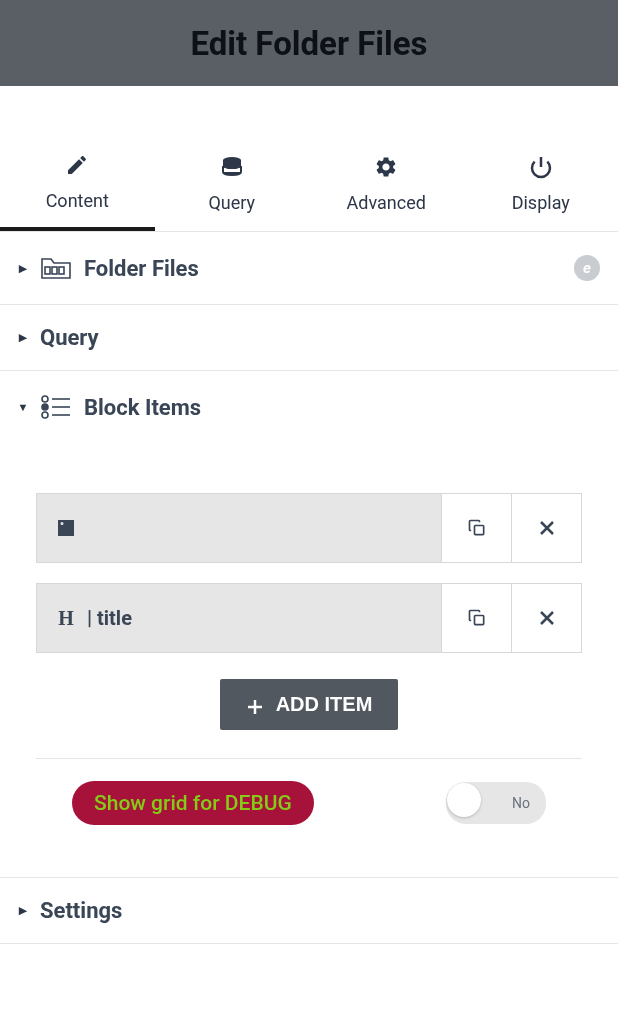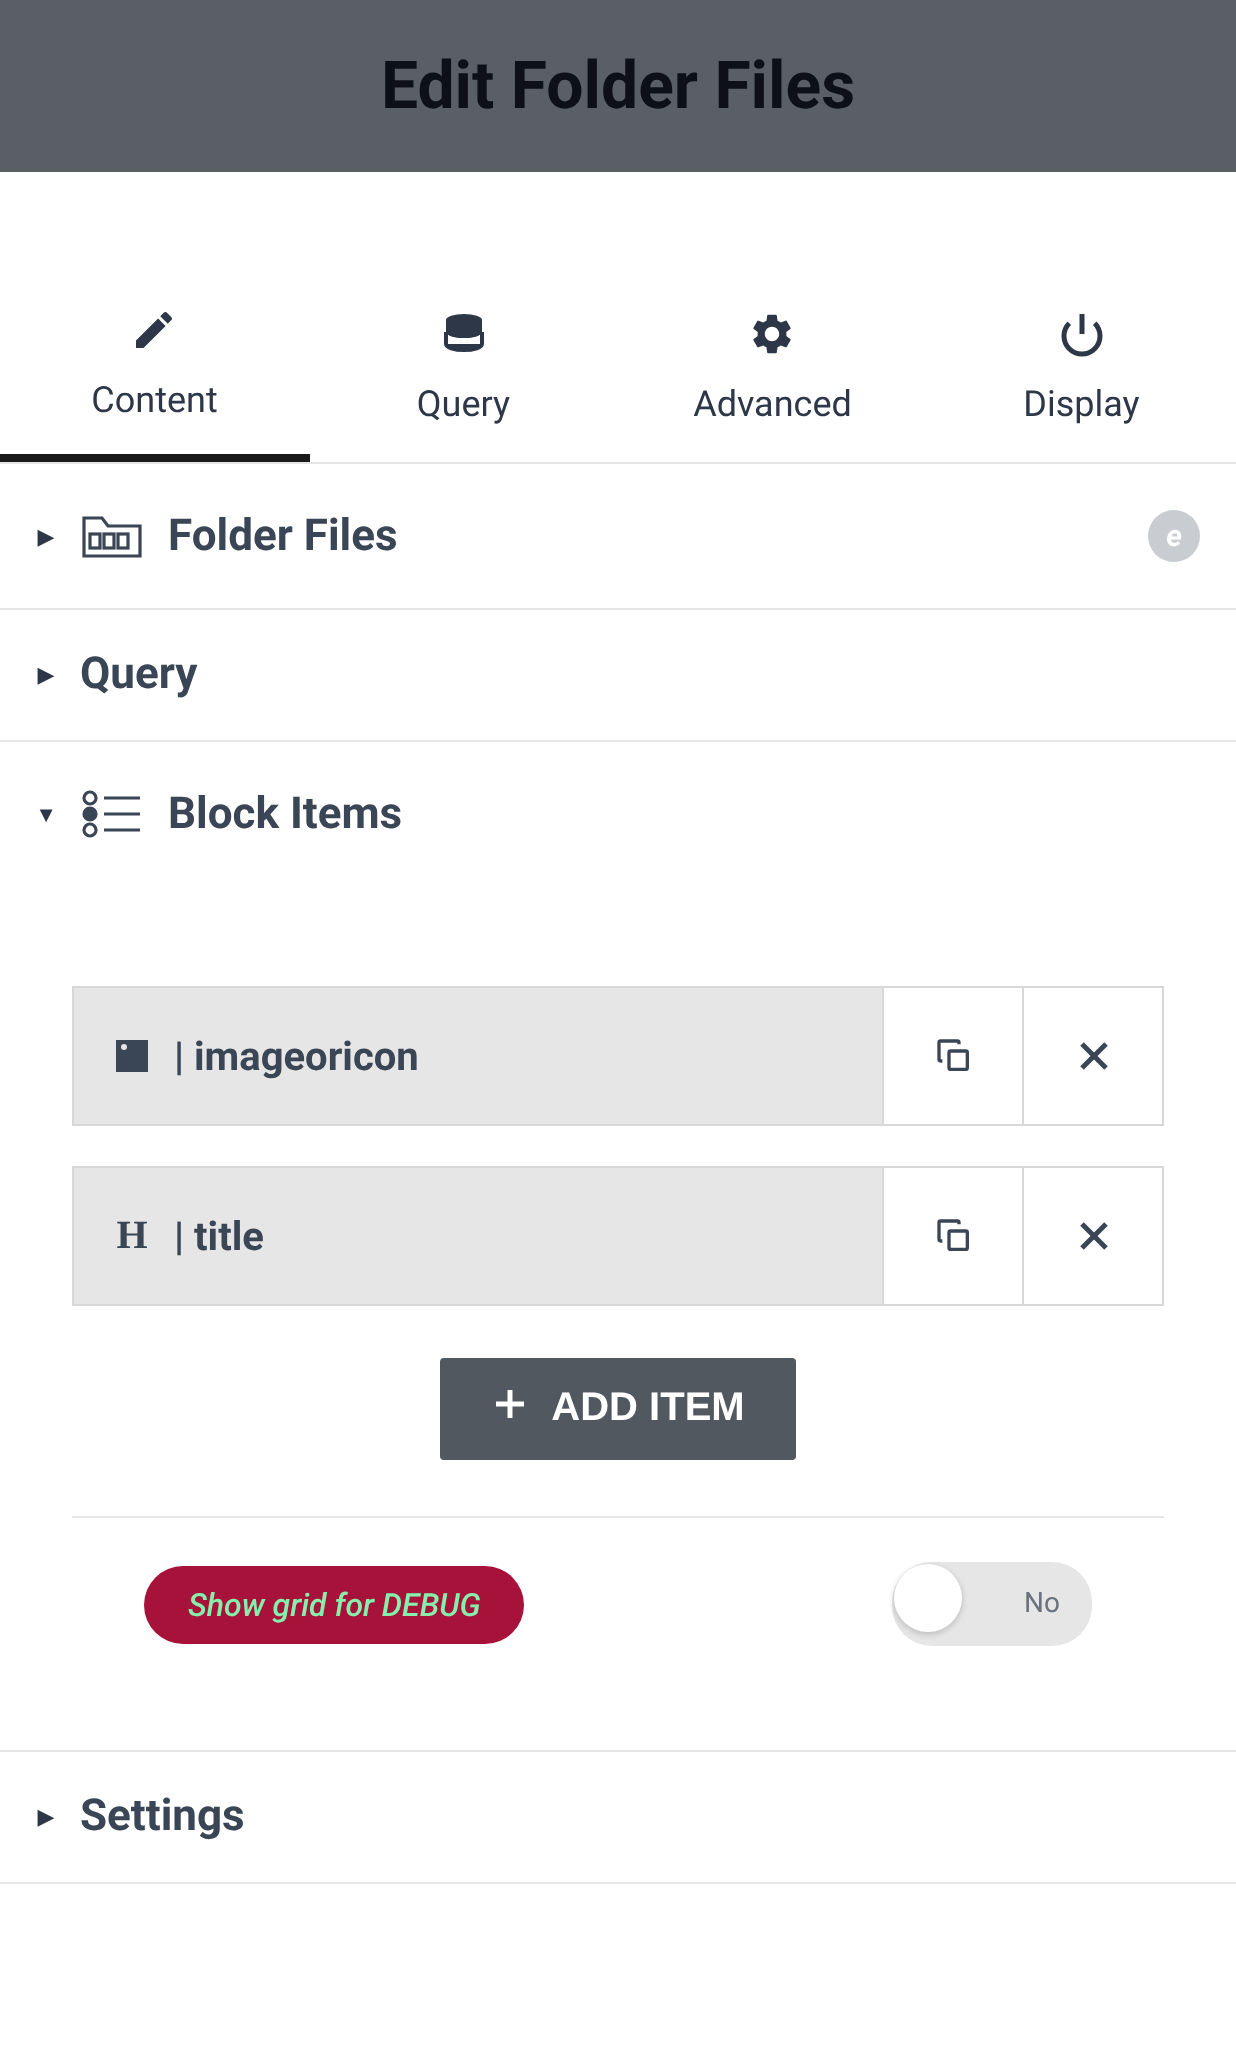--- a/index.html
+++ b/index.html
@@ -24,24 +24,24 @@
     
     .section-body { padding: 50px 36px 30px 36px; }
     
     .block-item { display: flex; border: 1px solid #d8d8d8; margin-bottom: 20px; height: 70px; }
     .block-item-main { flex: 1; background: #e6e6e6; display: flex; align-items: center; padding: 0 18px; gap: 10px; cursor: pointer; }
     .block-item-icon { width: 22px; height: 22px; color: #3a4555; display: flex; align-items: center; justify-content: center; }
     .block-item-label { font-size: 20px; font-weight: 700; color: #3a4555; }
     .block-item-btn { width: 70px; border-left: 1px solid #d8d8d8; background: #fff; display: flex; align-items: center; justify-content: center; cursor: pointer; color: #3a4555; }
     
     .add-item-row { display: flex; justify-content: center; margin-top: 26px; }
-    .add-item-btn { background: #525860; color: #fff; padding: 14px 26px; font-size: 20px; font-weight: 700; border: none; display: flex; align-items: flex-start; gap: 12px; cursor: pointer; border-radius: 2px; }
+    .add-item-btn { background: #525860; color: #fff; padding: 14px 26px; font-size: 20px; font-weight: 700; border: none; display: flex; align-items: flex-end; gap: 12px; cursor: pointer; border-radius: 2px; }
     
     .debug-row { display: flex; align-items: center; padding: 22px 36px; border-top: 1px solid #e5e5e5; margin-top: 28px; gap: 20px; }
-    .debug-badge { background: #a7123a; color: #86efac; padding: 10px 22px; font-size: 16px; font-weight: 500; border-radius: 28px; font-style: italic; }
+    .debug-badge { background: #a7123a; color: #84cc16; padding: 10px 22px; font-size: 21px; font-weight: 500; border-radius: 28px; }
     .toggle { margin-left: auto; width: 100px; height: 42px; background: #e6e6e6; border-radius: 20px; position: relative; cursor: pointer; display: flex; align-items: center; }
     .toggle-knob { width: 34px; height: 34px; background: #fff; border-radius: 50%; position: absolute; left: 1px; top: 1px; box-shadow: 0 1px 3px rgba(0,0,0,0.2); }
     .toggle-label { position: absolute; right: 16px; font-size: 14px; color: #6a737d; }
     
     svg { display: block; }
   </style>
 </head>
 <body>
 
 <div class="header-bar">
@@ -129,21 +129,20 @@
 
   <div class="section-body">
 
     <div class="block-item">
       <div class="block-item-main">
         <span class="block-item-icon">
           <svg width="20" height="20" viewBox="0 0 20 20" fill="currentColor">
               <path d="M2 2h16v16H2V2zm2 12l3-4 2 2 4-5 3 4v3H4v0z M6 7a1.5 1.5 0 100-3 1.5 1.5 0 000 3z"></path>
             </svg>
         </span>
-        <span class="block-item-label">| imageoricon</span>
       </div>
       <div class="block-item-btn">
         <span>
           <svg width="20" height="20" viewBox="0 0 24 24" fill="none" stroke="currentColor" stroke-width="2">
               <rect x="9" y="9" width="11" height="11" rx="1"></rect>
               <path d="M5 15H4a1 1 0 01-1-1V4a1 1 0 011-1h10a1 1 0 011 1v1"></path>
             </svg>
         </span>
       </div>
       <div class="block-item-btn">

